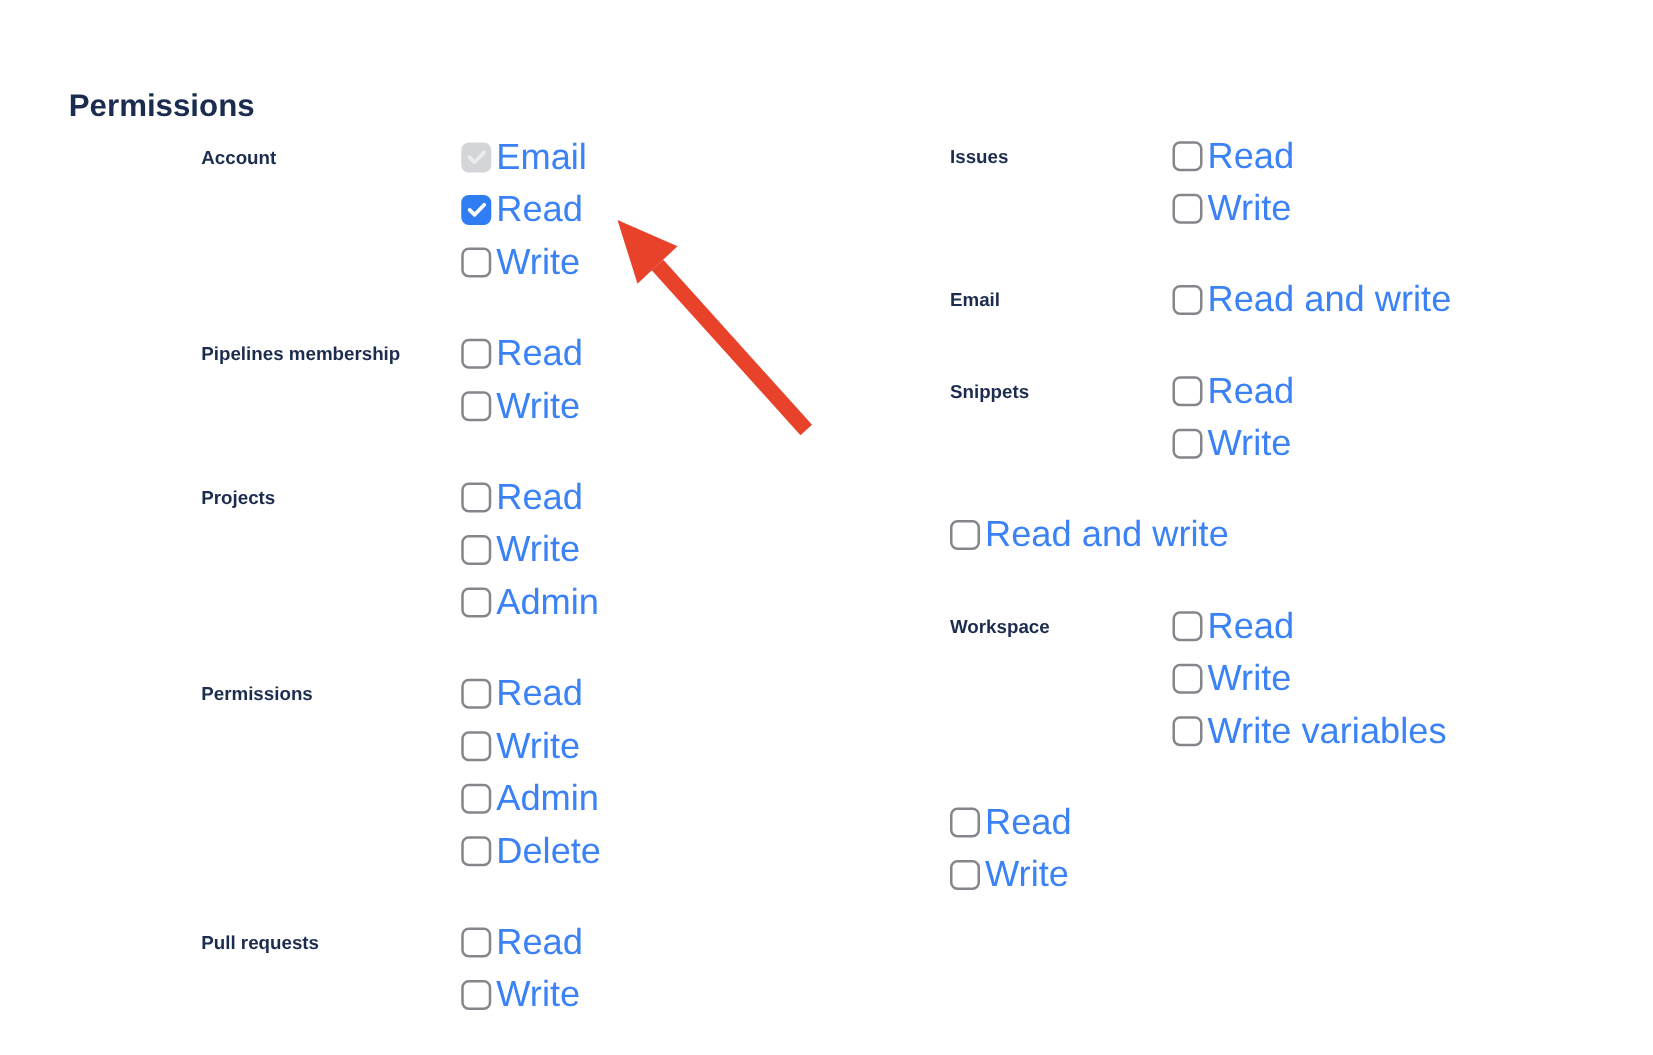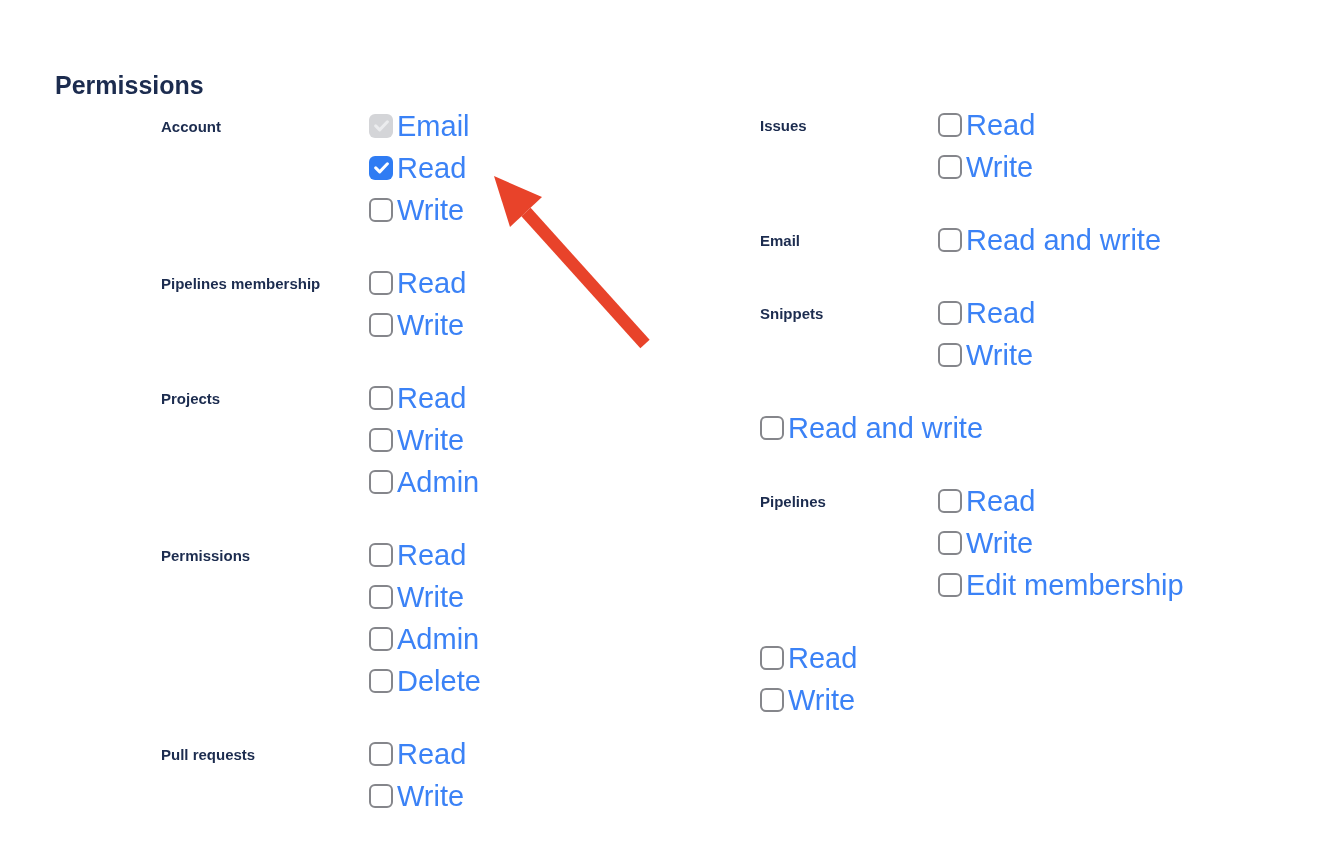--- a/index.html
+++ b/index.html
@@ -267,41 +267,41 @@
   <label class="item">
     <span class="cb unchecked">
       
     </span>
     <span class="ilabel">Read and write</span>
   </label>
 </div>
   </div>
 
   <div class="group">
-    <div class="glabel">Pipelines</div>
-    <div class="items">
-  <label class="item">
-    <span class="cb unchecked">
-      
-    </span>
-    <span class="ilabel">Read</span>
-  </label>
-
-  <label class="item">
-    <span class="cb unchecked">
-      
-    </span>
-    <span class="ilabel">Write</span>
-  </label>
-
-  <label class="item">
-    <span class="cb unchecked">
-      
-    </span>
-    <span class="ilabel">Edit membership</span>
+    <div class="glabel">Workspace</div>
+    <div class="items">
+  <label class="item">
+    <span class="cb unchecked">
+      
+    </span>
+    <span class="ilabel">Read</span>
+  </label>
+
+  <label class="item">
+    <span class="cb unchecked">
+      
+    </span>
+    <span class="ilabel">Write</span>
+  </label>
+
+  <label class="item">
+    <span class="cb unchecked">
+      
+    </span>
+    <span class="ilabel">Write variables</span>
   </label>
 </div>
   </div>
 
   <div class="group">
     <div class="items">
   <label class="item">
     <span class="cb unchecked">
       
     </span>

